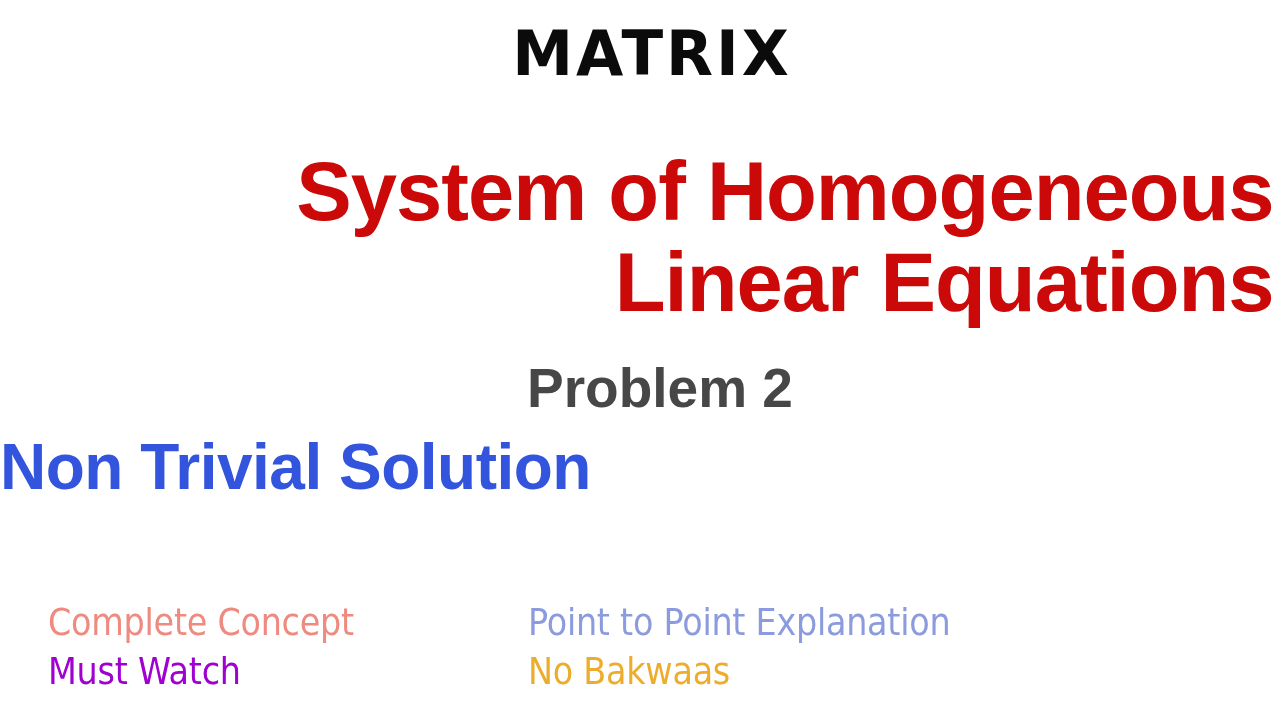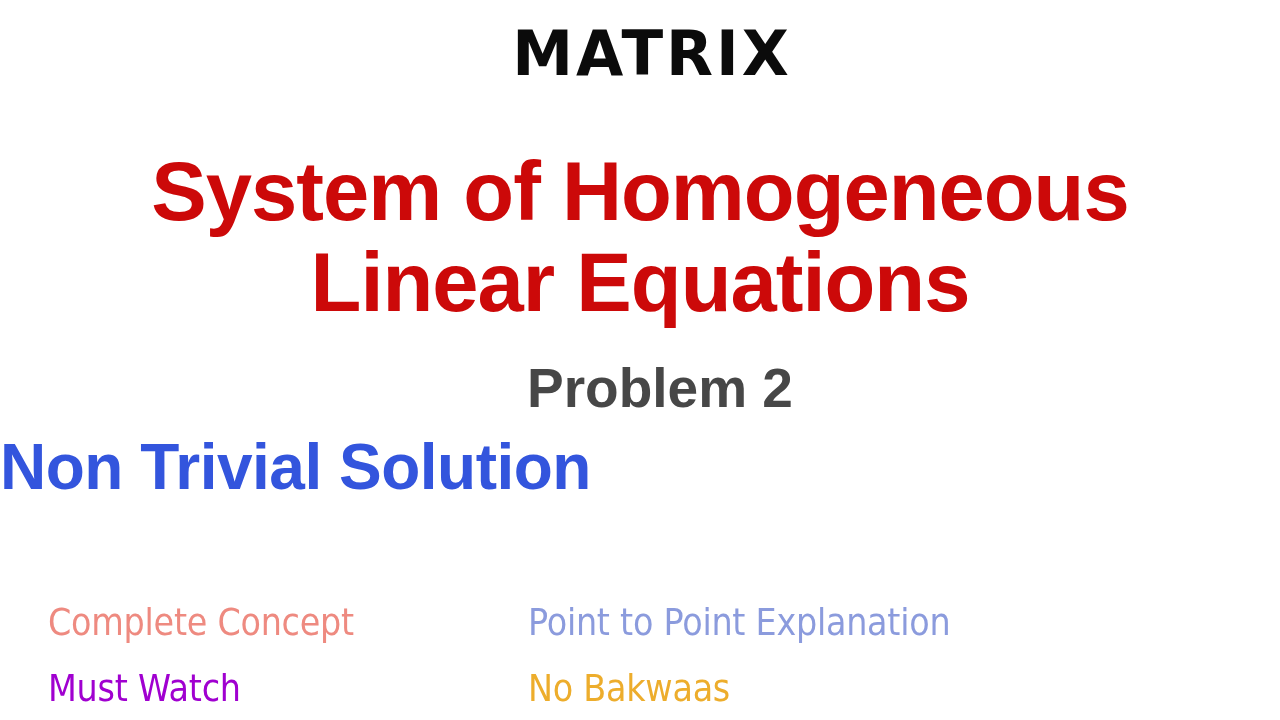--- a/index.html
+++ b/index.html
@@ -43,21 +43,21 @@
     transform: scaleX(0.97);
     transform-origin: center;
   }
 
   
   .title-wrap {
     position: absolute;
     top: 146px;
     left: 0;
     width: 1280px;
-    text-align: center;
+    text-align: right;
   }
 
   .title-line {
     display: block;
     font-family: "Liberation Sans", sans-serif;
     font-weight: 700;
     font-size: 84px;
     line-height: 1.08;
     letter-spacing: -1px;
     color: #cc0909;
@@ -111,21 +111,21 @@
     top: 601px;
     width: 1100px;
   }
 
   .tag-row {
     display: flex;
     align-items: baseline;
   }
 
   .tag-row + .tag-row {
-    margin-top: 22px;
+    margin-top: 5px;
   }
 
   .tag-cell {
     font-family: "DejaVu Sans", sans-serif;
     font-weight: 400;
     font-size: 38px;
     line-height: 1.15;
     letter-spacing: -0.3px;
     white-space: nowrap;
     transform: scaleX(0.88);

